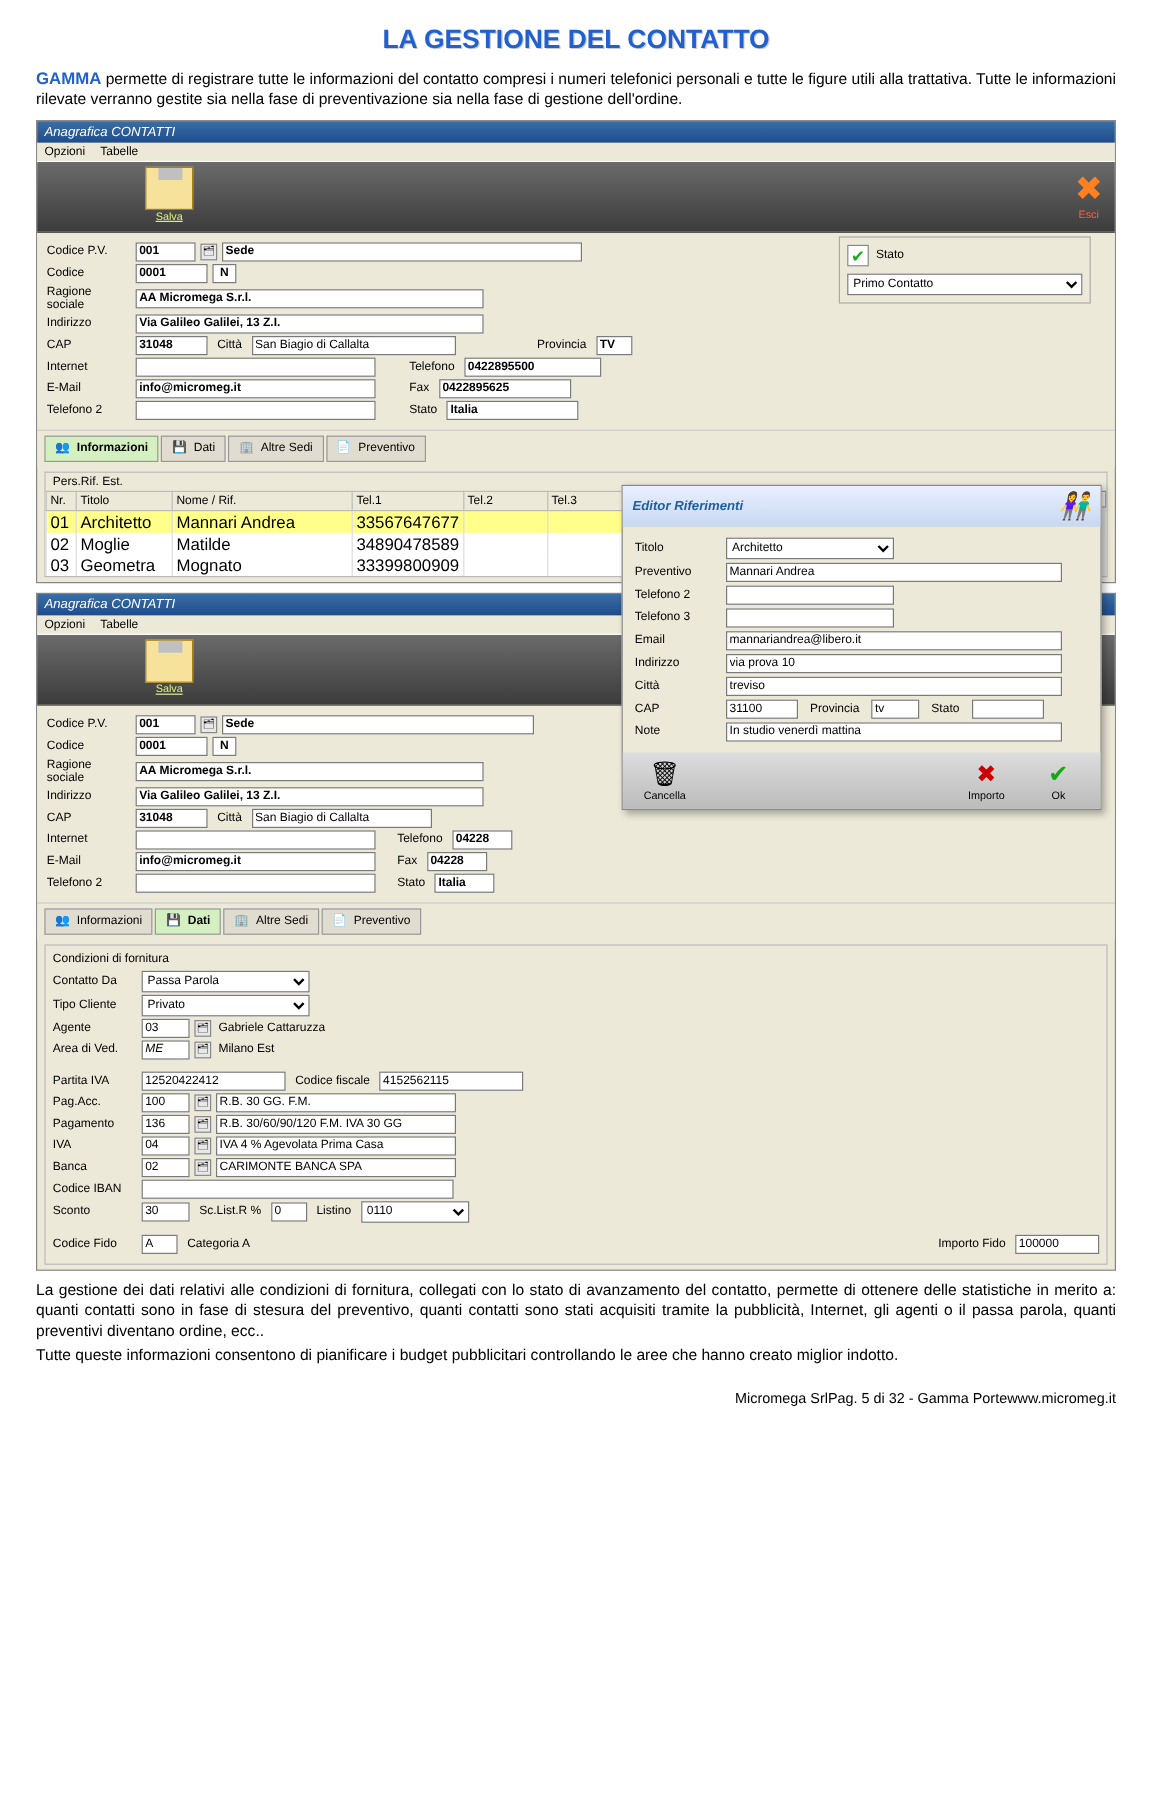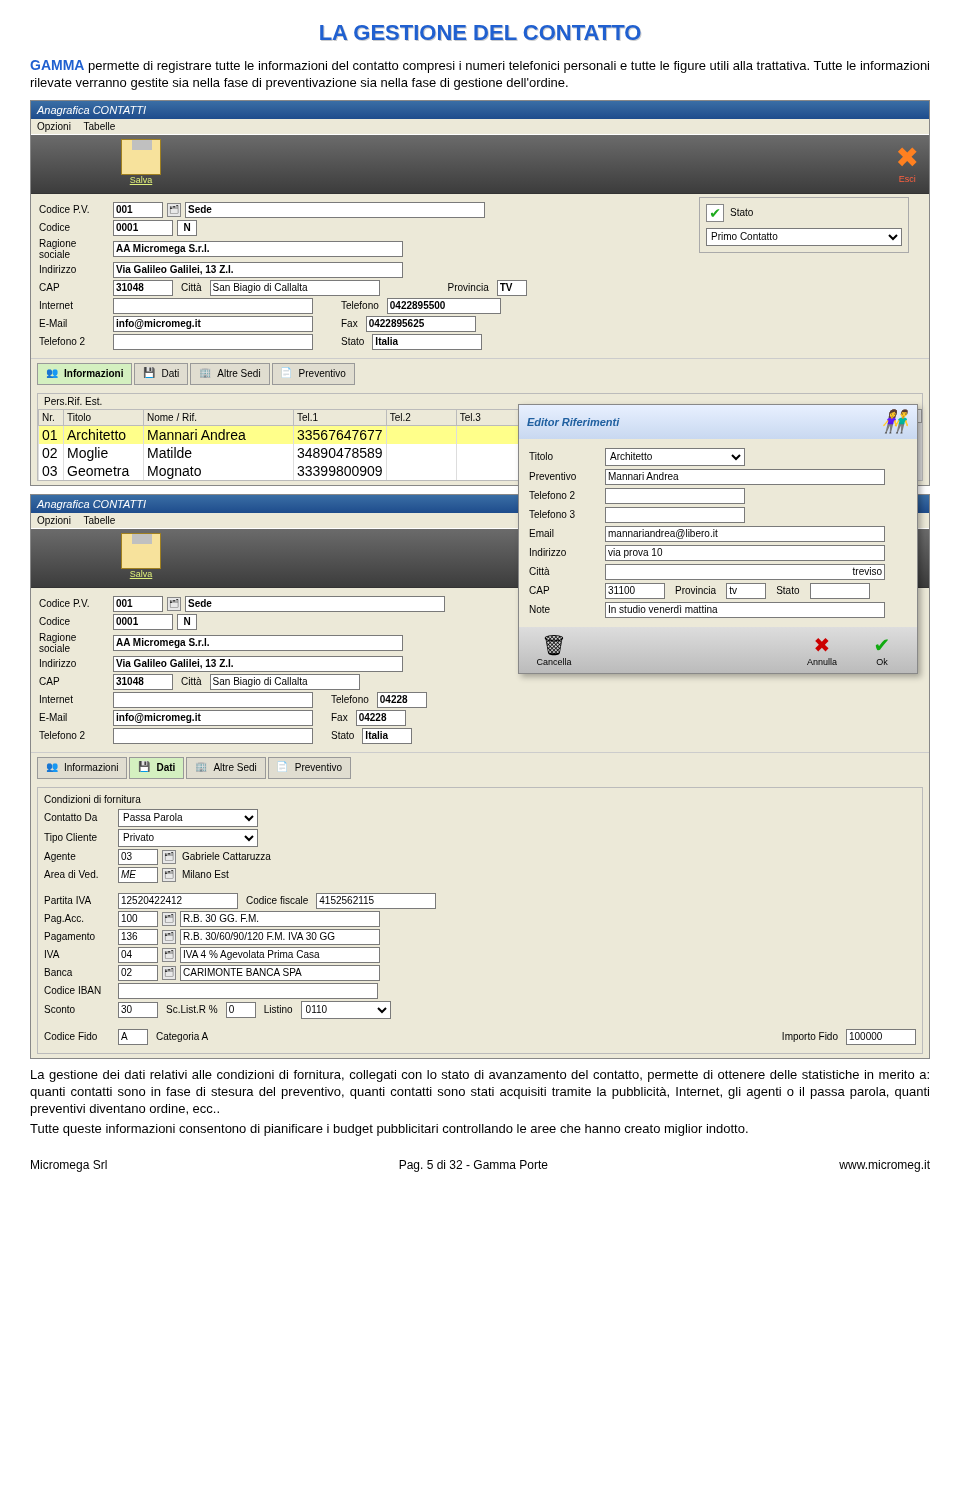--- a/index.html
+++ b/index.html
@@ -45,21 +45,21 @@
   .editor-pop .etitle{background:linear-gradient(#e8f0ff,#c8d8f0);padding:4px 8px;font-style:italic;font-weight:bold;color:#2060a0;display:flex;justify-content:space-between;align-items:center;}
   .editor-pop .ebody{padding:6px 10px;}
   .editor-pop .erow{display:flex;align-items:center;margin:3px 0;gap:6px;}
   .editor-pop .elabel{width:70px;font-size:10px;}
   .editor-pop .ebuttons{display:flex;justify-content:space-between;padding:6px 10px;background:linear-gradient(#ddd,#bbb);align-items:center;}
   .ebtn{display:flex;flex-direction:column;align-items:center;font-size:9px;width:50px;}
   .ebtn .bi{font-size:20px;}
   .cond-section{margin:4px 6px;border:1px solid #bbb;background:#ece9d8;padding:6px;}
   .cond-section .hdr{font-size:10px;margin-bottom:4px;}
   .second-window-wrap{position:relative;}
-  .footer{display:flex;justify-content:space-between;font-size:12px;margin-top:20px;}
+  .footer{display:flex;justify-content:flex-end;font-size:12px;margin-top:20px;}
   .scrollbar{position:absolute;right:0;top:0;bottom:0;width:14px;background:#dcdcdc;border-left:1px solid #aaa;}
   .sbtn{height:14px;background:#eee;border:1px solid #999;display:flex;align-items:center;justify-content:center;font-size:8px;}
   .people{font-size:22px;color:#cd853f;}
 </style>
 </head>
 <body>
 
 <div class="page">
   <h1 class="title">LA GESTIONE DEL CONTATTO</h1>
   <p><span class="gamma">GAMMA</span><span> permette di registrare tutte le informazioni del contatto compresi i numeri telefonici personali e tutte le figure utili alla trattativa. Tutte le informazioni rilevate verranno gestite sia nella fase di preventivazione sia nella fase di gestione dell'ordine.</span></p>
@@ -392,21 +392,21 @@
         <div class="erow">
             <span class="elabel">Email</span>
             <input class="tf" style="width: 280px;" value="mannariandrea@libero.it">
           </div>
         <div class="erow">
             <span class="elabel">Indirizzo</span>
             <input class="tf" style="width: 280px;" value="via prova 10">
           </div>
         <div class="erow">
             <span class="elabel">Città</span>
-            <input class="tf" style="width: 280px; text-align: right;" value="treviso">
+            <input class="tf" style="width: 280px;" value="treviso">
           </div>
         <div class="erow">
             <span class="elabel">CAP</span>
             <input class="tf" style="width: 60px;" value="31100">
             <span class="flabel2">Provincia</span>
             <input class="tf" style="width: 40px;" value="tv">
             <span class="flabel2">Stato</span>
             <input class="tf" style="width: 60px;">
           </div>
         <div class="erow">
@@ -415,21 +415,21 @@
           </div>
       </div>
       <div class="ebuttons">
         <div class="ebtn">
             <span class="bi">🗑</span>
             <span>Cancella</span>
           </div>
         <div style="display:flex;gap:10px">
           <div class="ebtn">
               <span class="bi" style="color:#c00">✖</span>
-              <span>Annulla</span>
+              <span>Importo</span>
             </div>
           <div class="ebtn">
               <span class="bi" style="color:#1a1">✔</span>
               <span>Ok</span>
             </div>
         </div>
       </div>
     </div>
   </div>
 

